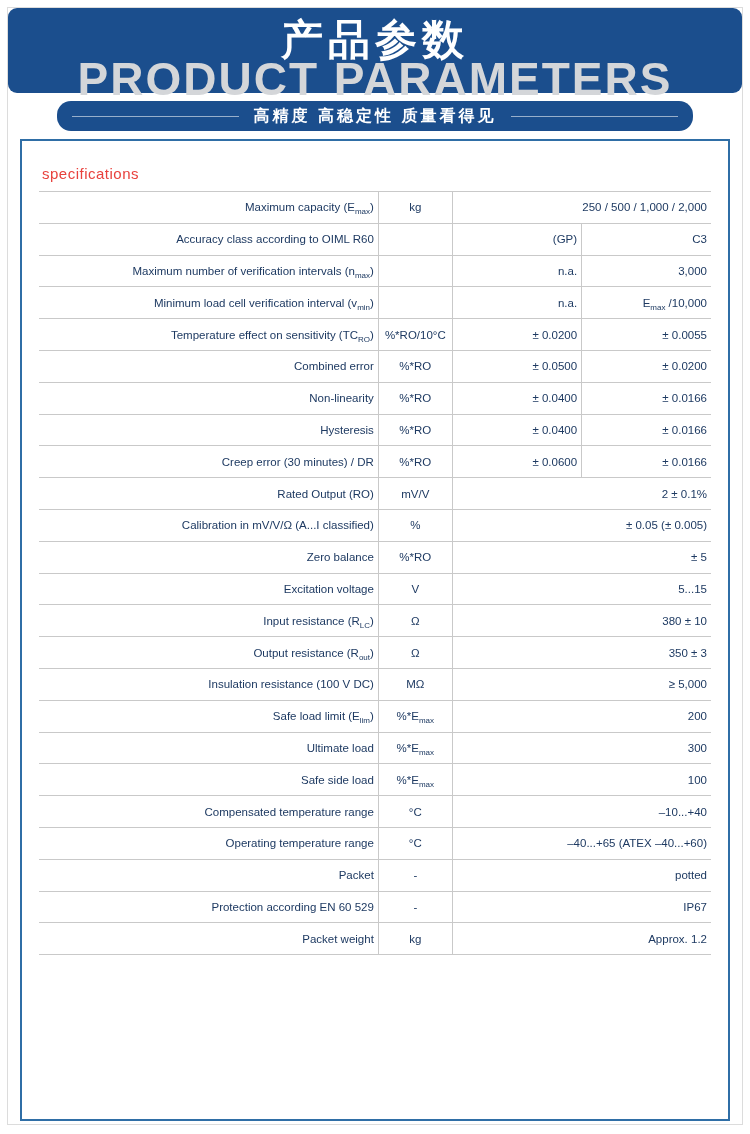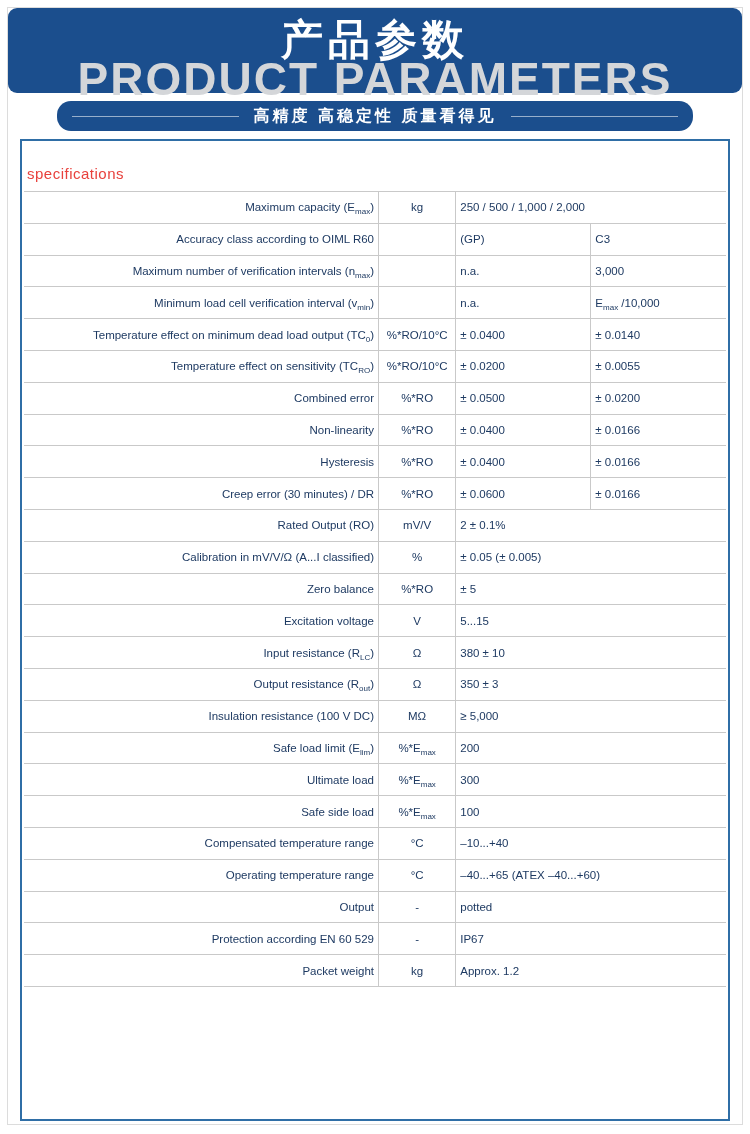--- a/index.html
+++ b/index.html
@@ -18,29 +18,29 @@
   .title-cn{text-align:center;color:#ffffff;font-weight:bold;font-size:42px;line-height:48px;padding-top:8px;letter-spacing:5px;}
 
   .title-en{position:absolute;top:48px;left:0;width:100%;text-align:center;
     font-size:46px;line-height:46px;font-weight:bold;color:var(--titleEn);
     letter-spacing:2px;white-space:nowrap;pointer-events:none;}
 
   .tagline-bar{margin:8px 49px 0;height:30px;background:var(--banner);display:flex;align-items:center;color:#fff;border-radius:14px;}
   .tl-line{flex:1;border-top:1px solid rgba(255,255,255,.55);margin:0 15px;height:0;}
   .tagline{font-size:16px;font-weight:bold;letter-spacing:3px;white-space:nowrap;}
 
-  .panel{margin:8px 12px 0;border:2px solid var(--panelBorder);min-height:982px;box-sizing:border-box;padding:10px 2px;background:#fff;}
+  .panel{margin:8px 12px 0;border:2px solid var(--panelBorder);min-height:982px;box-sizing:border-box;padding:10px 17px;background:#fff;}
   .section-title{color:var(--accent);font-size:15px;margin:14px 0 9px 3px;letter-spacing:.5px;}
 
   table.spec{width:100%;border-collapse:collapse;table-layout:fixed;color:var(--text);font-size:11.5px;}
   table.spec td{height:31.8px;border-bottom:1px solid var(--grid);padding:0 4px;box-sizing:border-box;}
   table.spec tr:first-child td{border-top:1px solid var(--grid);}
   .c-label{text-align:right;padding-left:6px;}
   .c-unit{text-align:center;border-left:1px solid var(--grid);border-right:1px solid var(--grid);}
-  .c-val{text-align:left;}
+  .c-val{text-align:right;}
   .c-c3{border-left:1px solid var(--grid);}
   sub{font-size:8px;line-height:0;}
 </style>
 </head>
 <body>
 
 <div class="frame">
 
   <header class="banner">
     <div class="title-cn">产品参数</div>
@@ -81,26 +81,20 @@
             <td class="c-val c-gp">n.a.</td>
             <td class="c-val c-c3">3,000</td>
           </tr>
           <tr>
             <td class="c-label">Minimum load cell verification interval (v<sub>min</sub>)</td>
             <td class="c-unit"></td>
             <td class="c-val c-gp">n.a.</td>
             <td class="c-val c-c3">E<sub>max</sub> /10,000</td>
           </tr>
           <tr>
-            <td class="c-label">Temperature effect on minimum dead load output (TC<sub>0</sub>)</td>
-            <td class="c-unit">%*RO/10°C</td>
-            <td class="c-val c-gp">± 0.0400</td>
-            <td class="c-val c-c3">± 0.0140</td>
-          </tr>
-          <tr>
             <td class="c-label">Temperature effect on sensitivity (TC<sub>RO</sub>)</td>
             <td class="c-unit">%*RO/10°C</td>
             <td class="c-val c-gp">± 0.0200</td>
             <td class="c-val c-c3">± 0.0055</td>
           </tr>
           <tr>
             <td class="c-label">Combined error</td>
             <td class="c-unit">%*RO</td>
             <td class="c-val c-gp">± 0.0500</td>
             <td class="c-val c-c3">± 0.0200</td>
@@ -177,21 +171,21 @@
             <td class="c-label">Compensated temperature range</td>
             <td class="c-unit">°C</td>
             <td class="c-val" colspan="2">–10...+40</td>
           </tr>
           <tr>
             <td class="c-label">Operating temperature range</td>
             <td class="c-unit">°C</td>
             <td class="c-val" colspan="2">–40...+65 (ATEX –40...+60)</td>
           </tr>
           <tr>
-            <td class="c-label">Output</td>
+            <td class="c-label">Packet</td>
             <td class="c-unit">-</td>
             <td class="c-val" colspan="2">potted</td>
           </tr>
           <tr>
             <td class="c-label">Protection according EN 60 529</td>
             <td class="c-unit">-</td>
             <td class="c-val" colspan="2">IP67</td>
           </tr>
           <tr>
             <td class="c-label">Packet weight</td>

